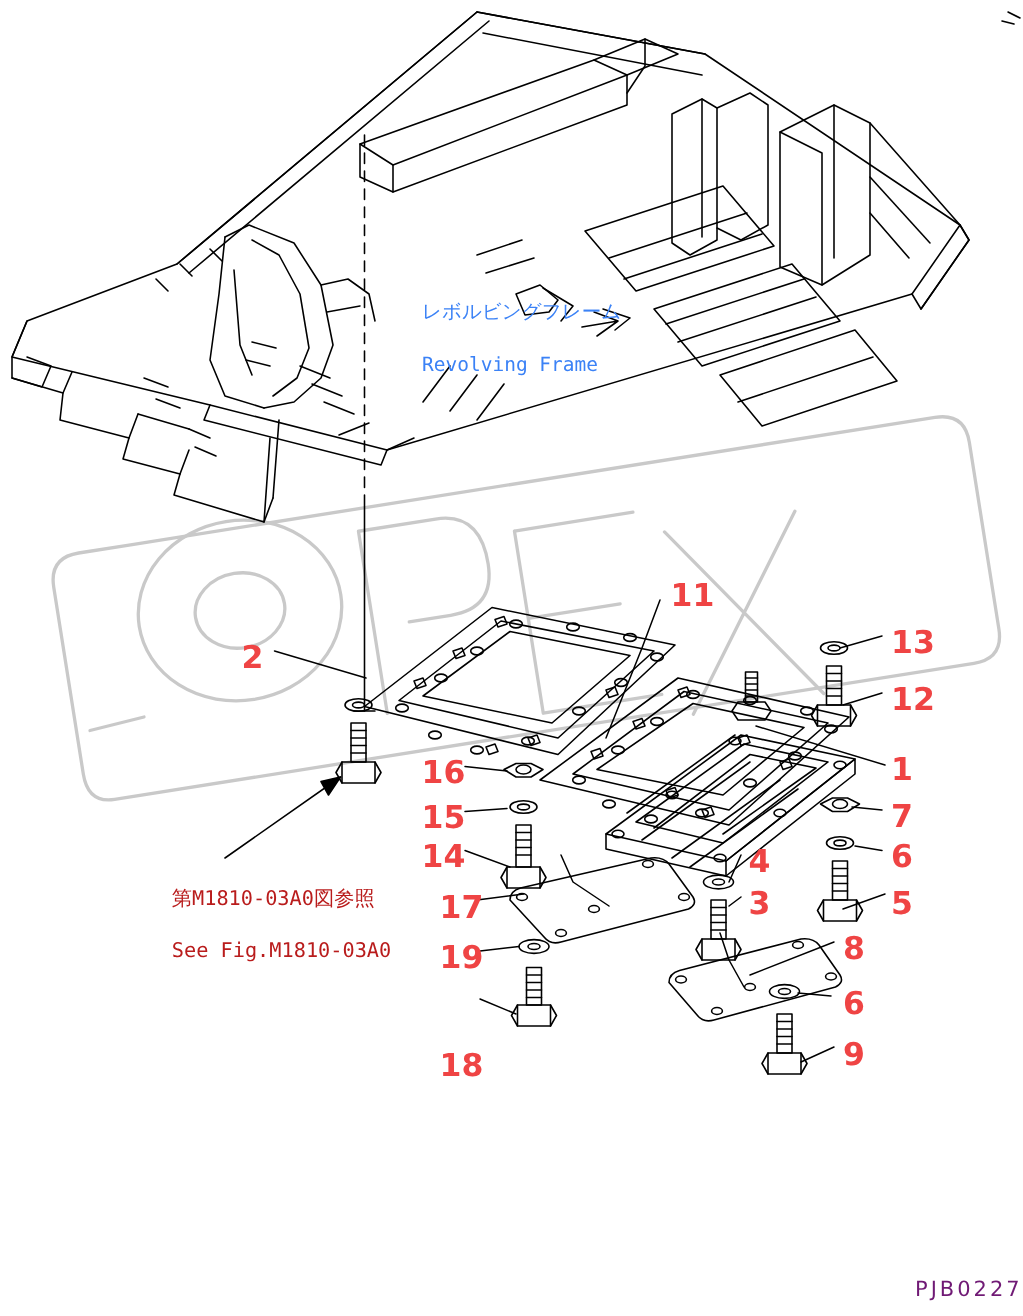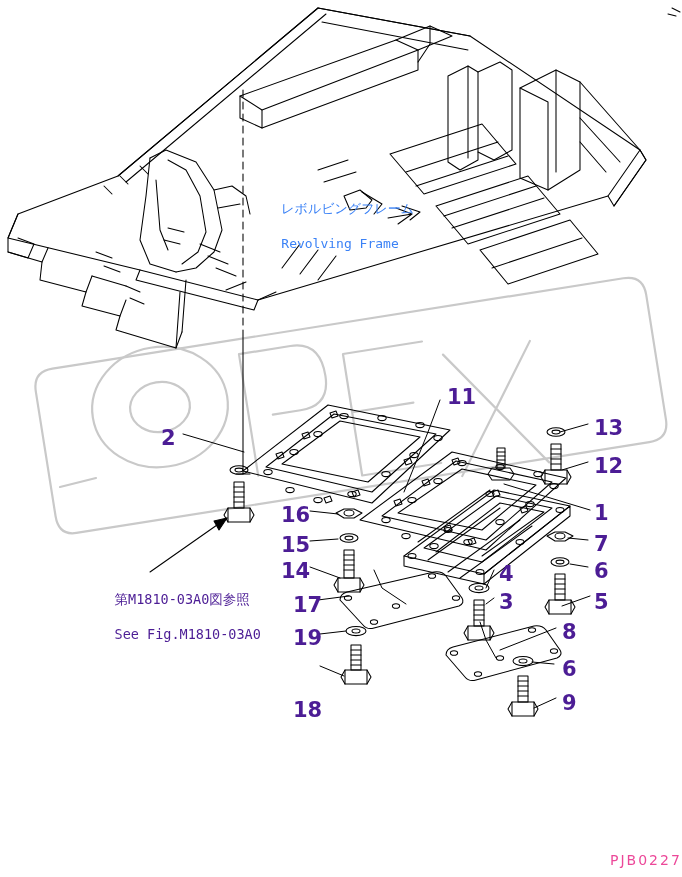--- a/index.html
+++ b/index.html
@@ -6,37 +6,37 @@
   html,body{margin:0;padding:0;background:#ffffff;}
   body{
     font-family:"DejaVu Sans Mono","Liberation Mono",monospace;
     width:682px;height:877px;overflow:hidden;position:relative;
   }
   #stage{position:relative;width:682px;height:877px;background:#fff;}
   #stage svg{position:absolute;left:0;top:0;}
   .callout{
     position:absolute;
     font-family:"DejaVu Sans","Liberation Sans",sans-serif;
-    font-weight:bold;font-size:21px;color:#4c1d95;
+    font-weight:bold;font-size:21px;color:#ef4444;
     line-height:1;letter-spacing:0px;white-space:nowrap;
   }
   .note{
     position:absolute;
     font-family:"DejaVu Sans Mono","Liberation Mono",monospace;
-    font-size:13.5px;color:#4c1d95;line-height:1.32;white-space:pre;
+    font-size:13.5px;color:#b91c1c;line-height:1.32;white-space:pre;
   }
   .frame-label{
     position:absolute;
     font-family:"DejaVu Sans Mono","Liberation Mono",monospace;
     font-size:13px;color:#3b82f6;line-height:1.34;white-space:pre;
   }
   .drawingno{
     position:absolute;
     font-family:"DejaVu Sans","Liberation Sans",sans-serif;
-    font-size:14px;color:#ec4899;letter-spacing:2.0px;white-space:nowrap;
+    font-size:14px;color:#701a75;letter-spacing:2.0px;white-space:nowrap;
   }
 </style>
 </head>
 <body>
 
 <div id="stage">
 
   <svg width="682" height="877" aria-hidden="true">
     <g stroke="#c9c9c9" stroke-width="2.2" fill="none" stroke-linejoin="round" stroke-linecap="round">
 

